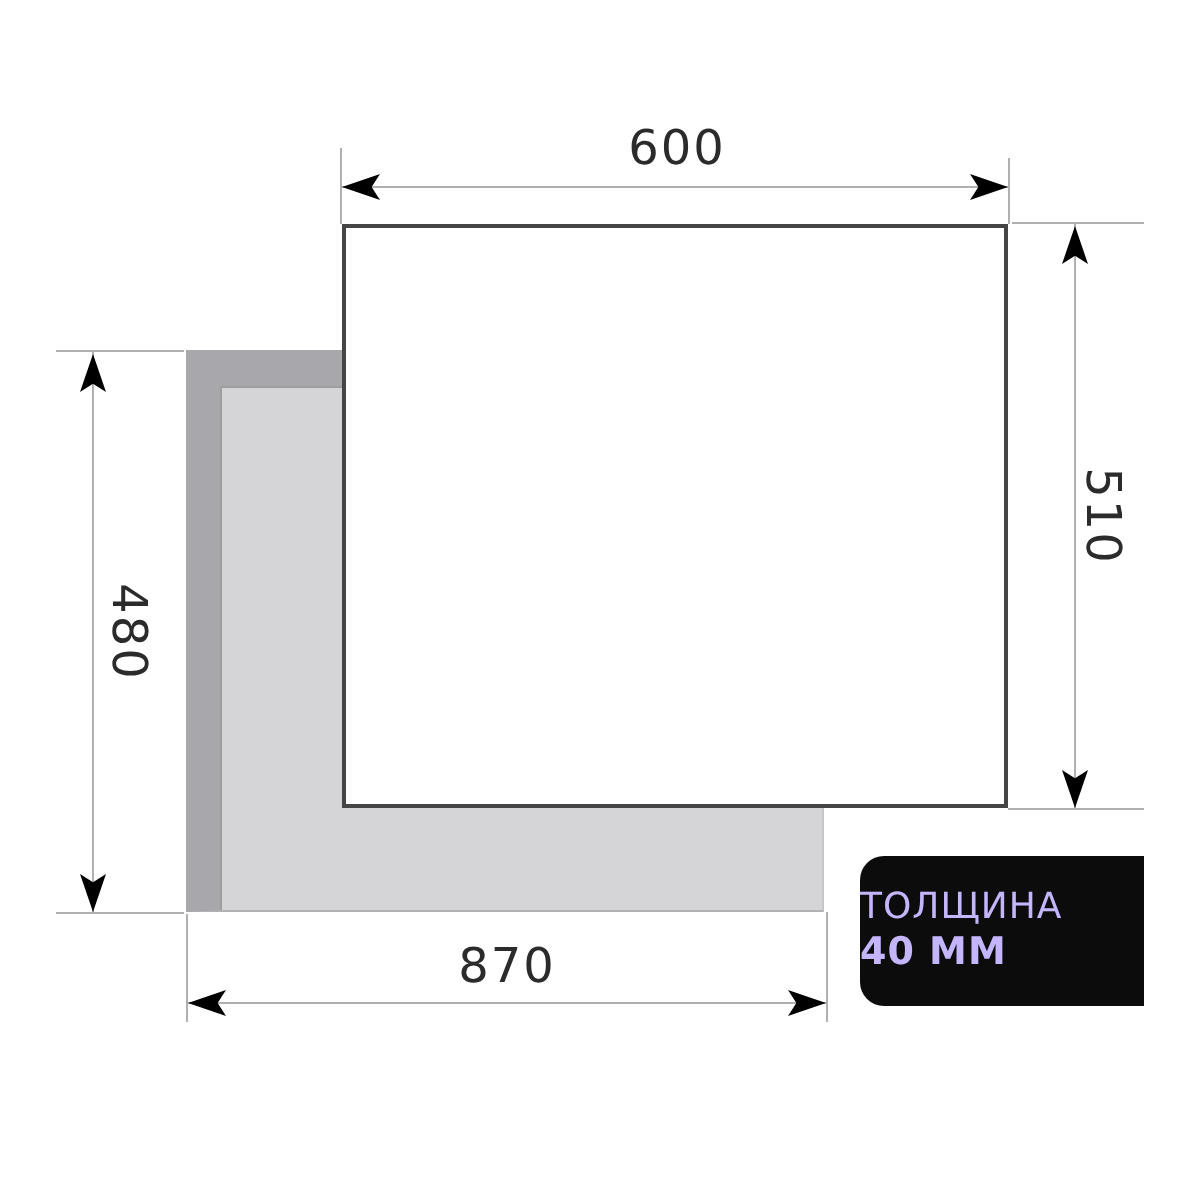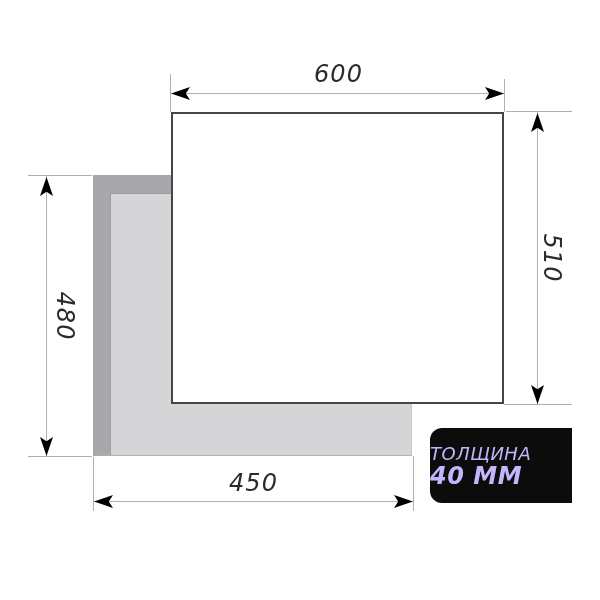--- a/index.html
+++ b/index.html
@@ -7,21 +7,20 @@
     padding: 0;
     background: #ffffff;
     font-family: "DejaVu Sans", "Liberation Sans", sans-serif;
   }
   .canvas {
     position: relative;
     width: 572px;
     height: 600px;
     background: #ffffff;
     overflow: hidden;
-    font-style: italic;
   }
 
   
   .cutout {
     position: absolute;
     left: 93px; top: 175px;
     width: 319px; height: 281px;
     box-sizing: border-box;
     background: #d5d5d7;
     border-left: 17px solid #a8a8ac;
@@ -76,21 +75,21 @@
     color: #c4b5fd;
   }
   .badge .bline {
     font-size: 18px;
     line-height: 22px;
     letter-spacing: 0.5px;
     white-space: nowrap;
   }
   .badge .bline.bold {
     font-weight: bold;
-    font-size: 24px;
+    font-size: 19px;
     line-height: 23px;
   }
 </style>
 </head>
 <body>
 
 <div class="canvas">
 
   <div class="cutout">
     <div class="cutout-inner-edge"></div>
@@ -124,21 +123,21 @@
     <div class="ah ah-down" style="left:40px; top:437px;"></div>
     <div class="dlabel vert" style="left:26px; top:303px;">480</div>
   </div>
 
   <div>
     <div class="dline" style="left:93px; top:457px; width:1px; height:54px;"></div>
     <div class="dline" style="left:413px; top:456px; width:1px; height:55px;"></div>
     <div class="dline" style="left:93px; top:501px; width:320px; height:1px;"></div>
     <div class="ah ah-left" style="left:94px; top:495px;"></div>
     <div class="ah ah-right" style="left:394px; top:495px;"></div>
-    <div class="dlabel" style="left:215px; top:470px;">450</div>
+    <div class="dlabel" style="left:215px; top:470px;">870</div>
   </div>
 
   <div class="badge">
     <div class="bline">ТОЛЩИНА</div>
     <div class="bline bold">40 ММ</div>
   </div>
 
 </div>
 
 </body></html>

